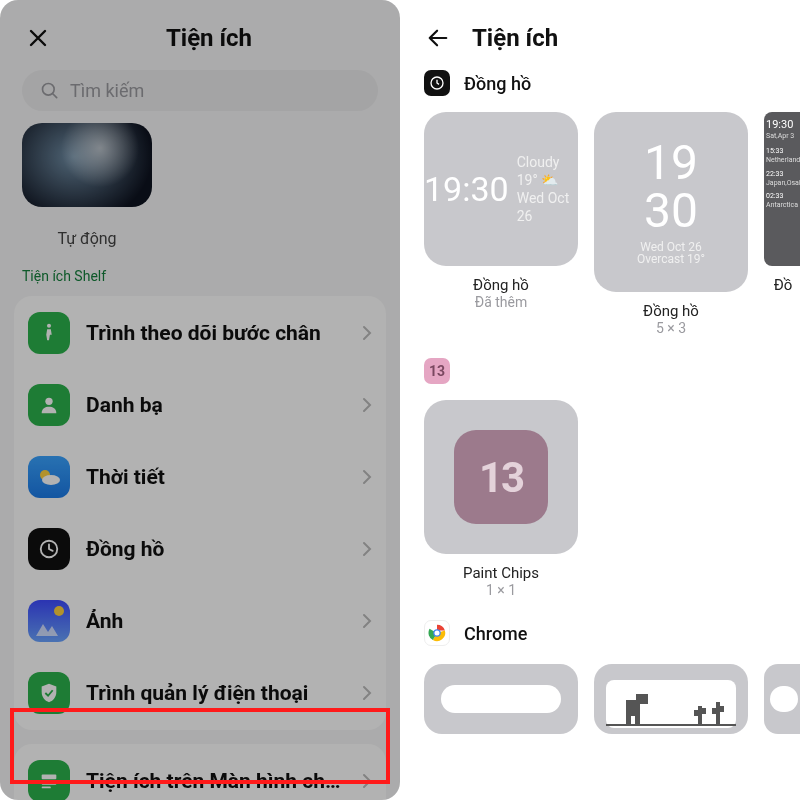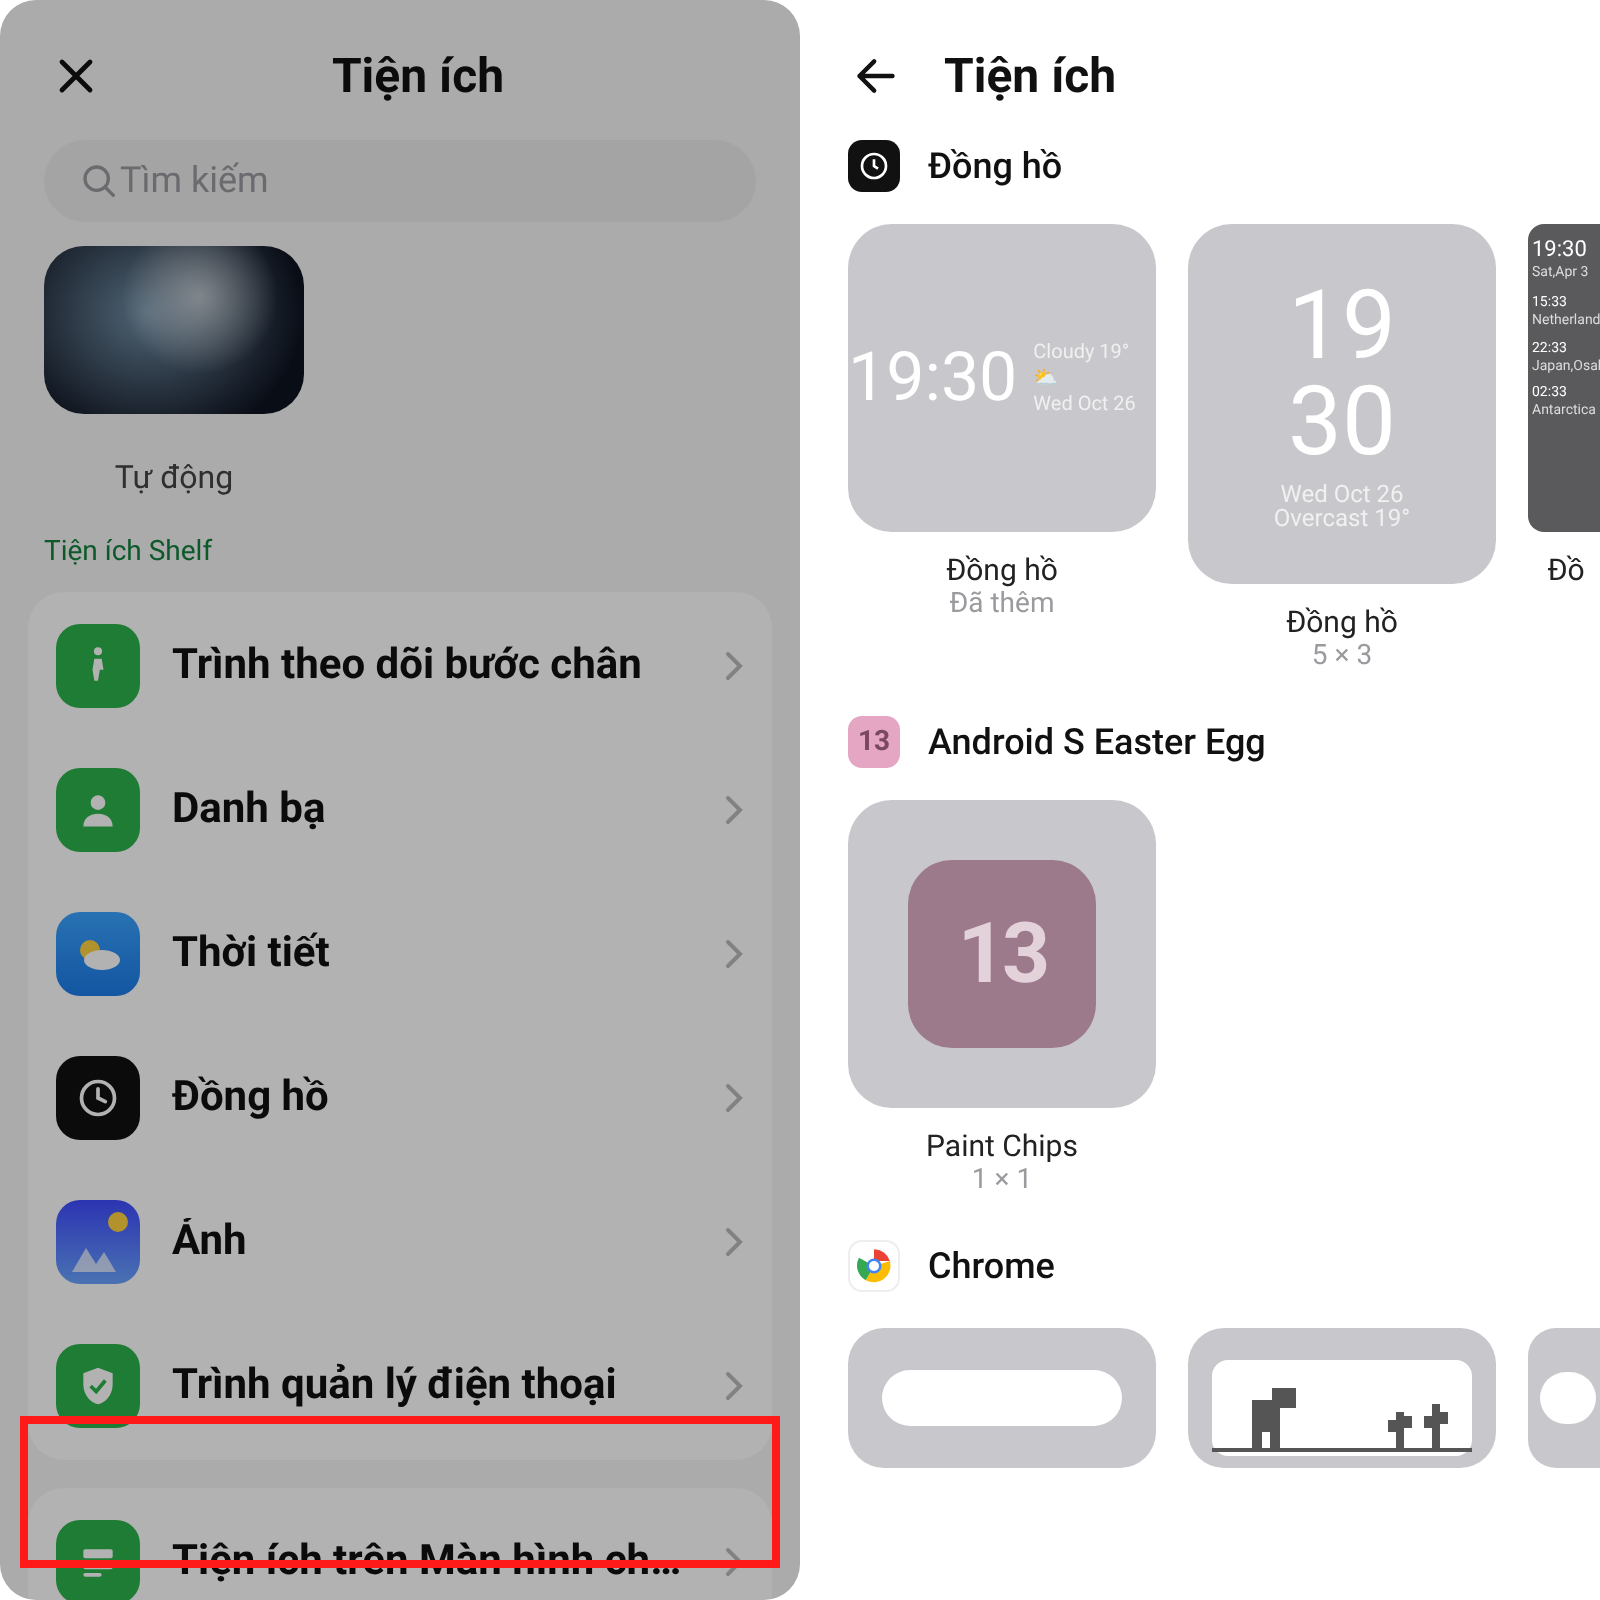--- a/index.html
+++ b/index.html
@@ -6,21 +6,21 @@
   body { width: 800px; height: 800px; display: flex; background: #fff; overflow: hidden; position: relative; }
   .pane { height: 800px; flex-shrink: 0; }
   .left { width: 400px; background: #f5f5f6; border-radius: 18px; overflow: hidden; position: relative; }
   .overlay { position: absolute; inset: 0; background: rgba(0,0,0,.30); pointer-events: none; z-index: 5; }
   .right { width: 400px; background: #fff; border-radius: 18px; overflow: hidden; }
   
   .hdr { display: flex; align-items: center; padding: 22px 22px 10px; gap: 18px; }
   .hdr .title { font-size: 24px; font-weight: 700; color: #111; }
   .icon-btn { width: 32px; height: 32px; display: flex; align-items: center; justify-content: center; color: #111; }
   
-  .search { margin: 6px 22px 12px; background: #ebebec; border-radius: 28px; display: flex; align-items: center; padding: 10px 18px; color: #9a9a9f; font-size: 18px; }
+  .search { margin: 6px 22px 12px; background: #ebebec; border-radius: 28px; display: flex; align-items: center; gap: 10px; padding: 10px 18px; color: #9a9a9f; font-size: 18px; }
   
   .auto-wrap { padding: 0 22px 10px; }
   .auto-tile { width: 130px; height: 84px; border-radius: 20px; background: radial-gradient(ellipse 60% 80% at 40% 40%, #7290a8, #0e1320); position: relative; overflow: hidden; }
   .auto-tile::after { content: ""; position: absolute; inset: 0; background: radial-gradient(circle at 60% 30%, rgba(255,255,255,.6), transparent 40%); }
   .auto-label { margin-top: 22px; font-size: 16px; color: #444; text-align: center; width: 130px; }
   .sect { padding: 10px 22px 6px; font-size: 14px; color: #15803d; }
   .list { background: #fff; border-radius: 18px; margin: 6px 14px 14px; overflow: hidden; }
   .row { display: flex; align-items: center; gap: 16px; padding: 16px 14px; }
   .row + .row { padding-top: 14px; }
   .row .app-icon { width: 42px; height: 42px; border-radius: 12px; flex-shrink: 0; display: flex; align-items: center; justify-content: center; color: #fff; font-size: 22px; }
@@ -206,21 +206,21 @@
         </svg>
     </div>
     <div class="al">Đồng hồ</div>
   </div>
 
   <div class="wrow">
     <div class="wcard">
       <div class="wtile wt-a">
         <div style="display:flex; align-items:center; gap:8px;">
           <span class="big">19:30</span>
-          <span style="font-size:10px; line-height:1.3; color:#f0f0f0;">
+          <span style="font-size:14px; line-height:1.3; color:#f0f0f0;">
             <span>Cloudy 19°</span> ⛅<br>
             <span>Wed Oct 26</span>
           </span>
         </div>
       </div>
       <div class="wlabel">Đồng hồ</div>
       <div class="wsub">Đã thêm</div>
     </div>
     <div class="wcard">
       <div class="wtile wt-b" style="line-height:1;">
@@ -242,21 +242,20 @@
         <span>Japan,Osaka</span>
         <span style="margin-top:4px; color:#fff;">02:33</span>
         <span>Antarctica</span>
       </div>
       <div class="wlabel">Đồ</div>
     </div>
   </div>
 
   <div class="r-app" style="margin-top:12px;">
     <div class="aic aic-egg">13</div>
-    <div class="al">Android S Easter Egg</div>
   </div>
 
   <div class="wrow">
     <div class="wcard">
       <div class="pc-tile">
         <div class="pc-inner">13</div>
       </div>
       <div class="wlabel">Paint Chips</div>
       <div class="wsub">1 × 1</div>
     </div>

